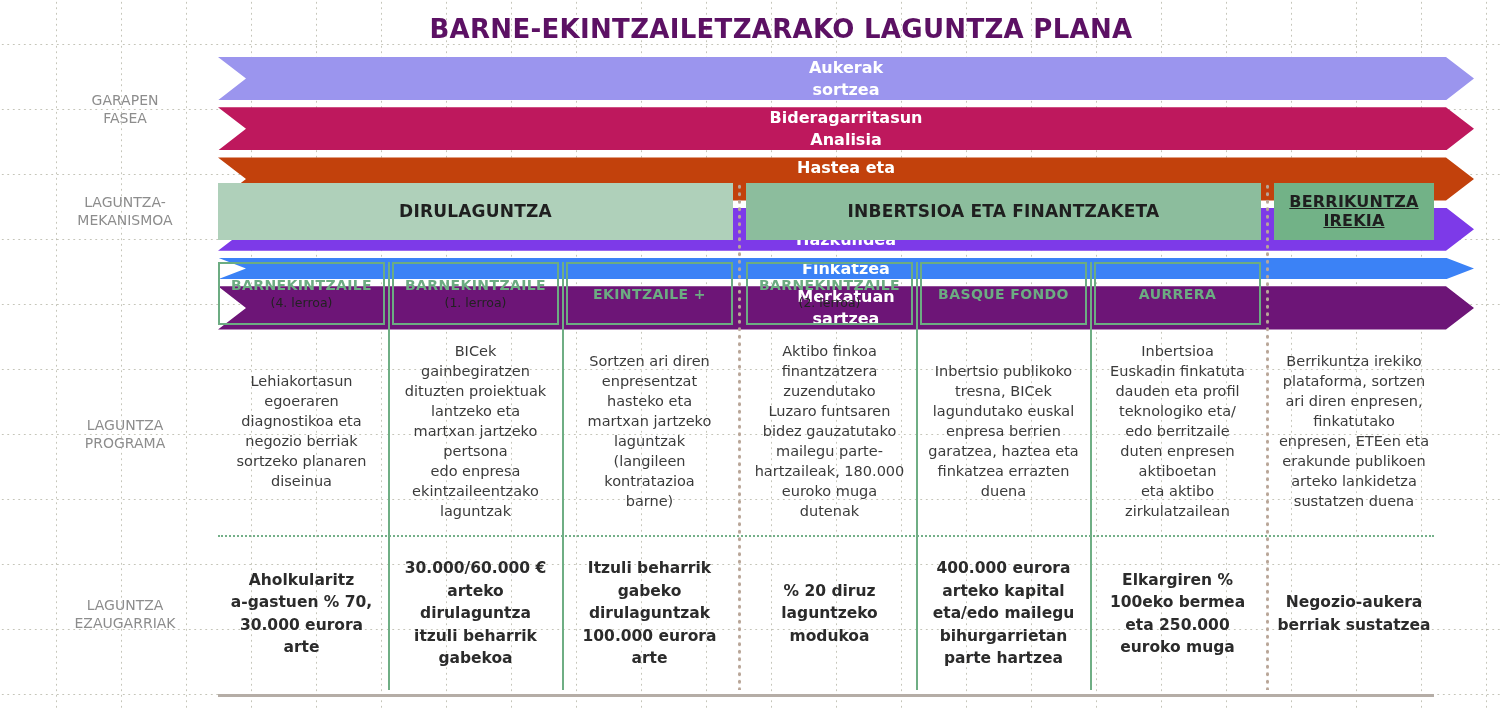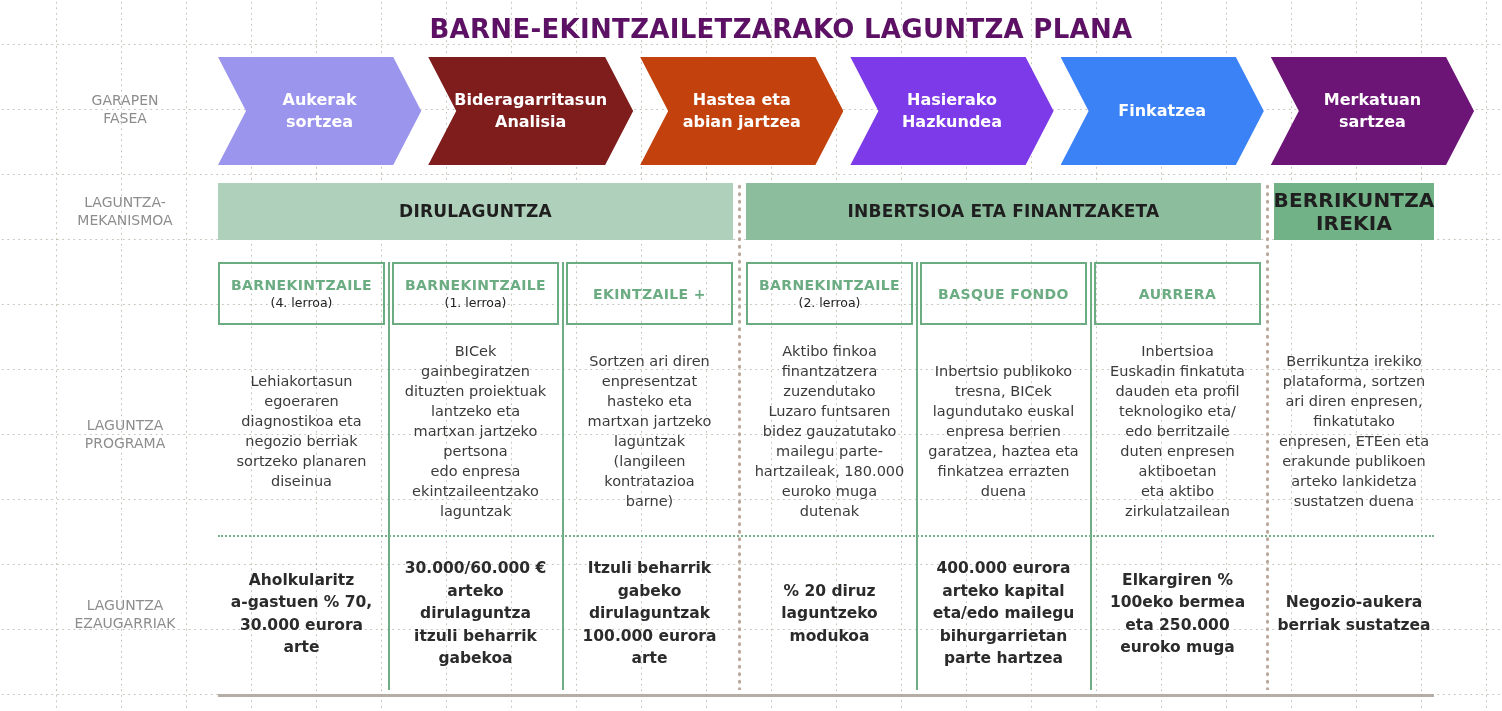--- a/index.html
+++ b/index.html
@@ -35,21 +35,21 @@
     white-space:pre-line;
   }
   .lbl-phases   { top:92px;  }
   .lbl-mech     { top:194px; }
   .lbl-program  { top:417px; }
   .lbl-features { top:597px; }
 
   
   .phase-row {
     position:absolute; top:57px; left:218px; width:1256px; height:108px;
-    display:flex; gap:7px;
+    display:flex; gap:7px;flex-direction:column;
   }
   .chevron {
     flex:1 1 0;
     clip-path: polygon(0 0, calc(100% - 28px) 0, 100% 50%, calc(100% - 28px) 100%, 0 100%, 28px 50%);
     display:flex; align-items:center; justify-content:center;
     color:#ffffff; font-size:16px; font-weight:bold;
     text-align:center; line-height:1.35; white-space:pre-line;
     padding:0 26px;
   }
 
@@ -62,21 +62,21 @@
   }
   .mech {
     grid-row:1;
     display:flex; align-items:center; justify-content:center;
     font-size:17px; font-weight:bold; color:#1f1f1f;
     text-align:center; line-height:1.15; white-space:pre-line;
     letter-spacing:0.2px;
   }
   .mech-1 { grid-column:1/6; }
   .mech-2 { grid-column:7/12; }
-  .mech-3 { grid-column:13/14; font-size:20px; }
+  .mech-3 { grid-column:13/14; font-size:16px;text-decoration:underline; }
 
   .gdiv { grid-row:1/6;
     background-image: radial-gradient(circle, #b9a698 1.6px, transparent 1.9px);
     background-size: 13px 7.5px;
     background-position: center top;
     background-repeat: repeat-y;
   }
   .gdiv-1 { grid-column:6; }
   .gdiv-2 { grid-column:12; }
 
@@ -136,21 +136,21 @@
 <div class="side-label lbl-mech">LAGUNTZA-
 MEKANISMOA</div>
 <div class="side-label lbl-program">LAGUNTZA
 PROGRAMA</div>
 <div class="side-label lbl-features">LAGUNTZA
 EZAUGARRIAK</div>
 
 <div class="phase-row">
   <div class="chevron" style="background: rgb(155, 149, 238);">Aukerak
 sortzea</div>
-  <div class="chevron" style="background: #7f1d1d;">Bideragarritasun
+  <div class="chevron" style="background: #be185d;">Bideragarritasun
 Analisia</div>
   <div class="chevron" style="background: #c2410c;">Hastea eta
 abian jartzea</div>
   <div class="chevron" style="background: rgb(125, 58, 232);">Hasierako
 Hazkundea</div>
   <div class="chevron" style="background: #3b82f6;">Finkatzea</div>
   <div class="chevron" style="background: rgb(109, 21, 119);">Merkatuan
 sartzea</div>
 </div>
 

